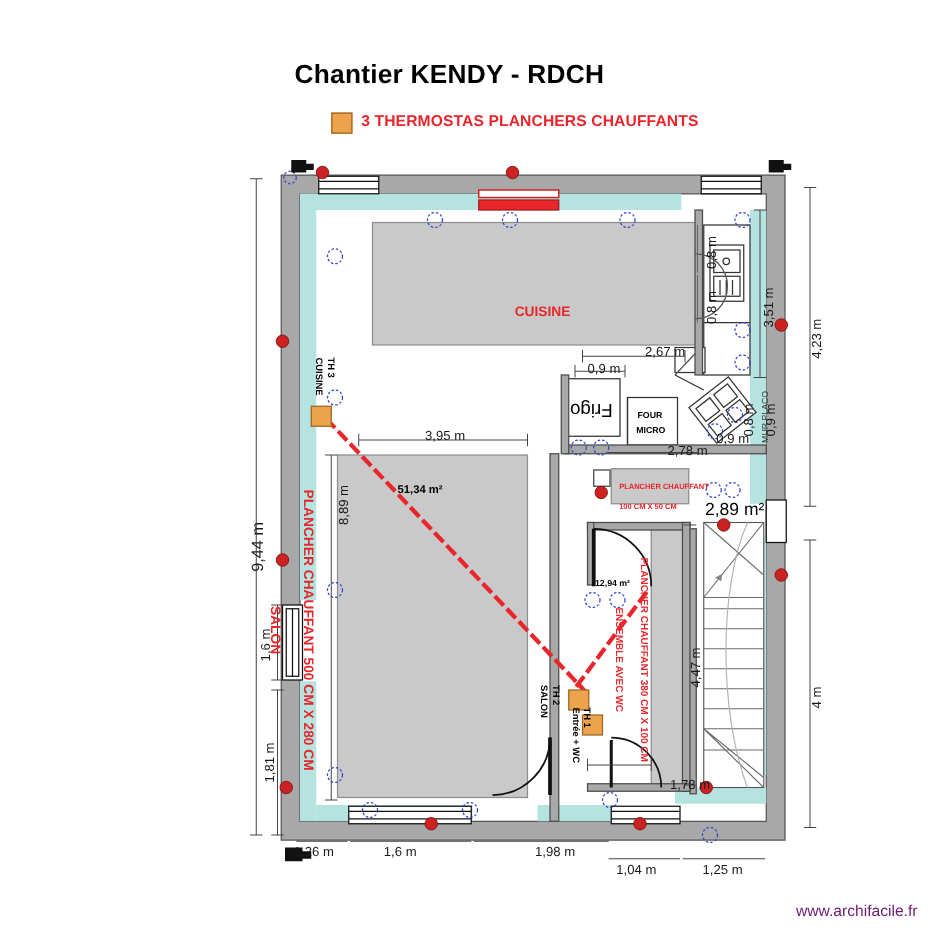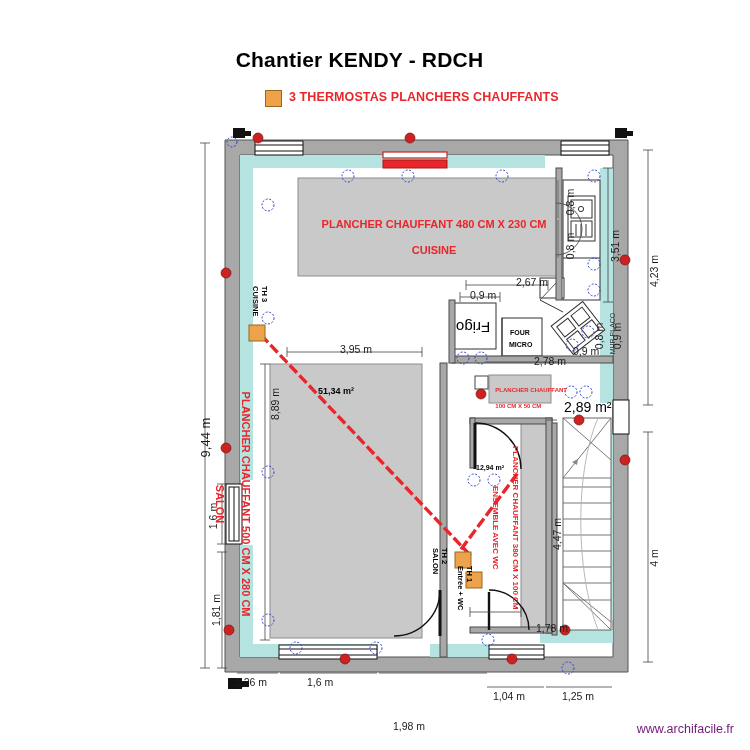--- a/index.html
+++ b/index.html
@@ -334,39 +334,39 @@
 <div class="dim" style="left:200px;top:510px;transform:rotate(-90deg);transform-origin:center;">1,6 m</div>
 <div class="dim" style="left:200px;top:604px;transform:rotate(-90deg);transform-origin:center;">1,81 m</div>
 
 <div class="dim" style="left:638px;top:265px;transform:rotate(-90deg);transform-origin:center;">4,23 m</div>
 <div class="dim" style="left:599px;top:240px;transform:rotate(-90deg);transform-origin:center;">3,51 m</div>
 <div class="dim" style="left:645px;top:552px;transform:rotate(-90deg);transform-origin:center;">4 m</div>
 <div class="dim" style="left:541px;top:528px;transform:rotate(-90deg);transform-origin:center;">4,47 m</div>
 
 <div class="dim" style="left:235px;top:676px;">1,26 m</div>
 <div class="dim" style="left:307px;top:676px;">1,6 m</div>
-<div class="dim" style="left:393px;top:676px;margin-top:44px;">1,98 m</div>
+<div class="dim" style="left:428px;top:676px;">1,98 m</div>
 <div class="dim" style="left:493px;top:690px;">1,04 m</div>
 <div class="dim" style="left:562px;top:690px;text-align:center;">1,25 m</div>
 
 <div class="dim" style="left:516px;top:276px;">2,67 m</div>
 <div class="dim" style="left:340px;top:343px;">3,95 m</div>
 <div class="dim" style="left:259px;top:398px;transform:rotate(-90deg);transform-origin:center;">8,89 m</div>
 <div class="dim" style="left:557px;top:196px;transform:rotate(-90deg);transform-origin:center;">0,8 m</div>
 <div class="dim" style="left:557px;top:240px;transform:rotate(-90deg);transform-origin:center;">0,8 m</div>
 <div class="dim" style="left:586px;top:330px;transform:rotate(-90deg);transform-origin:center;">0,8 m</div>
 <div class="dim" style="left:470px;top:289px;">0,9 m</div>
 <div class="dim" style="left:573px;top:345px;">0,9 m</div>
 <div class="dim" style="left:604px;top:330px;transform:rotate(-90deg);transform-origin:center;">0,9 m</div>
 <div class="dim" style="left:534px;top:355px;">2,78 m</div>
 <div class="dim" style="left:500px;top:622px;margin-left:36px;">1,78 m</div>
 <div class="dim" style="left:592px;top:330px;transform:rotate(-90deg);transform-origin:center;font-size:7px;color:#333;">MUR PLACO</div>
 
 <div class="red" style="left:306px;top:205px;font-size:11px;line-height:13px;text-align:center;width:250px;">
-  <span>PLANCHER CHAUFFANT 480 CM X 230 CM</span><br>
+  <br>
   <span>CUISINE</span>
 </div>
 
 <div class="red" style="left:265px;top:370px;font-size:11px;line-height:13px;width:262px;text-align:center;
             transform:rotate(90deg);transform-origin:left top;">
   <span>PLANCHER CHAUFFANT 500 CM X 280 CM</span><br>
   <span>SALON</span>
 </div>
 
 <div class="red" style="left:530px;top:428px;font-size:8px;line-height:10px;width:195px;text-align:center;

